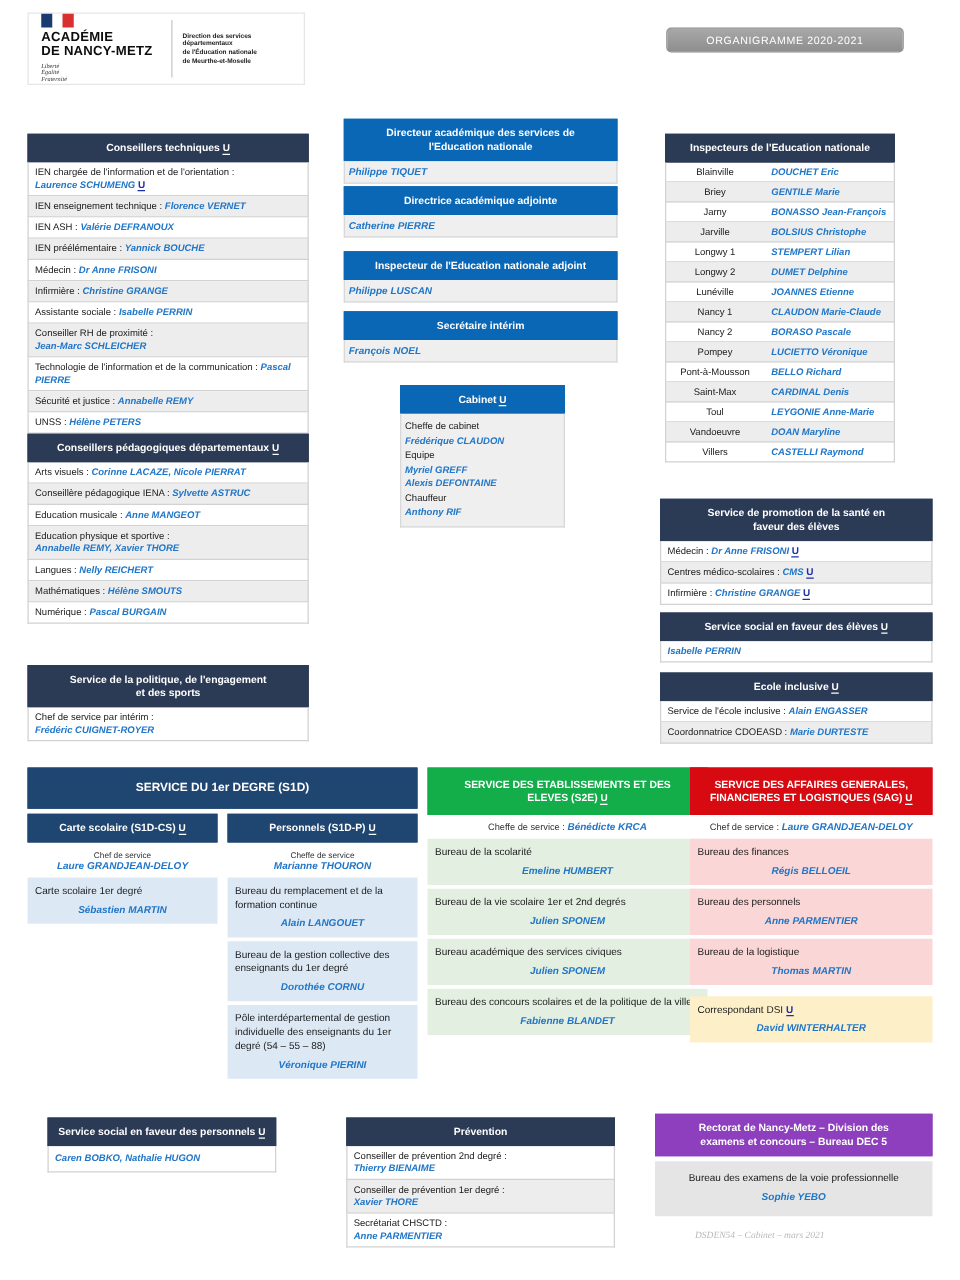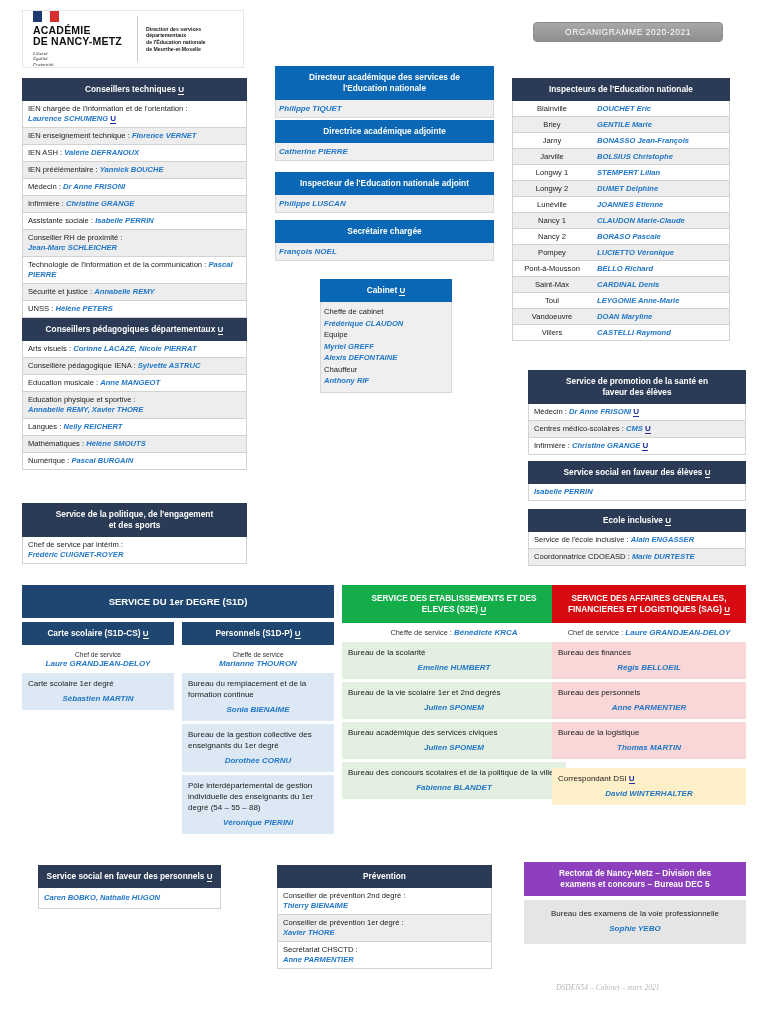--- a/index.html
+++ b/index.html
@@ -52,21 +52,21 @@
     width: 190px; height: 20px;
     background: linear-gradient(#a8a8a8, #8e8e8e);
     border: 1px solid #8a8a8a;
     border-radius: 4px;
     color: #ffffff;
     font-size: 8.5px; font-weight: normal; letter-spacing: .5px;
     display: flex; align-items: center; justify-content: center;
   }
 
   
-  .panel { position: absolute; }
+  .panel { position: absolute; margin-top: 29px; }
   .hdr {
     background: #2b3a55;
     color: #ffffff;
     font-size: 8.3px;
     font-weight: bold;
     text-align: center;
     padding: 5px 4px;
     line-height: 11px;
     border: 1px solid #2b3a55;
   }
@@ -295,21 +295,21 @@
   </div>
 
   <div class="panel" style="left:275px; top:172px; width:219px;">
     <div class="hdr blue">Inspecteur de l'Education nationale adjoint</div>
     <div class="bluebox-body">
       <span class="nm">Philippe LUSCAN</span>
     </div>
   </div>
 
   <div class="panel" style="left:275px; top:220px; width:219px;">
-    <div class="hdr blue">Secrétaire chargée</div>
+    <div class="hdr blue">Secrétaire intérim</div>
     <div class="bluebox-body">
       <span class="nm">François NOEL</span>
     </div>
   </div>
 
   <div class="panel" style="left:320px; top:279px; width:132px;">
     <div class="hdr blue">
       <span>Cabinet</span>
       <span class="u-icon w">U</span>
     </div>
@@ -317,21 +317,21 @@
       <span>Cheffe de cabinet</span><br>
       <span class="nm">Frédérique CLAUDON</span><br>
       <span>Equipe</span><br>
       <span class="nm">Myriel GREFF</span><br>
       <span class="nm">Alexis DEFONTAINE</span><br>
       <span>Chauffeur</span><br>
       <span class="nm">Anthony RIF</span>
     </div>
   </div>
 
-  <div class="panel" style="left:512px; top:78px; width:218px;">
+  <div class="panel" style="left:532px; top:78px; width:184px;">
     <div class="hdr">Inspecteurs de l'Education nationale</div>
     <div class="insp-row">
       <div class="c1">Blainville</div>
       <div class="c2 nm">DOUCHET Eric</div>
     </div>
     <div class="insp-row alt">
       <div class="c1">Briey</div>
       <div class="c2 nm">GENTILE Marie</div>
     </div>
     <div class="insp-row">
@@ -458,21 +458,21 @@
     <div class="hdr navy2">
       <span>Personnels (S1D-P)</span>
       <span class="u-icon w">U</span>
     </div>
     <div class="svc-lead">
       <span style="font-size:6.6px;">Cheffe de service</span><br>
       <span class="nm" style="font-size:8px;">Marianne THOURON</span>
     </div>
     <div class="cell blue">
       <span>Bureau du remplacement et de la formation continue</span>
-      <span class="who nm">Sonia BIENAIME</span>
+      <span class="who nm">Alain LANGOUET</span>
     </div>
     <div class="cell blue">
       <span>Bureau de la gestion collective des enseignants du 1er degré</span>
       <span class="who nm">Dorothée CORNU</span>
     </div>
     <div class="cell blue">
       <span>Pôle interdépartemental de gestion individuelle des enseignants du 1er degré (54 – 55 – 88)</span>
       <span class="who nm">Véronique PIERINI</span>
     </div>
   </div>

